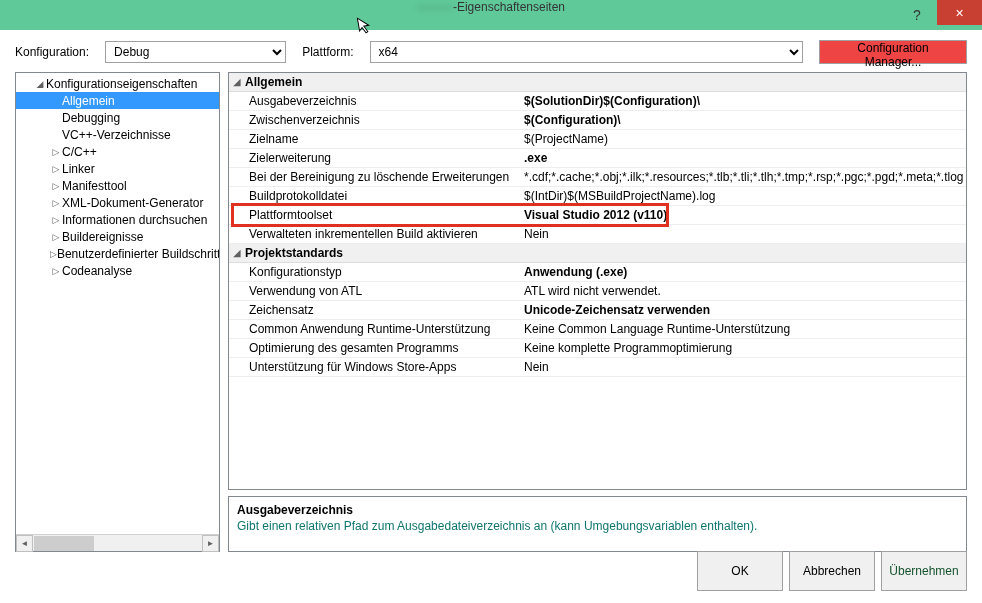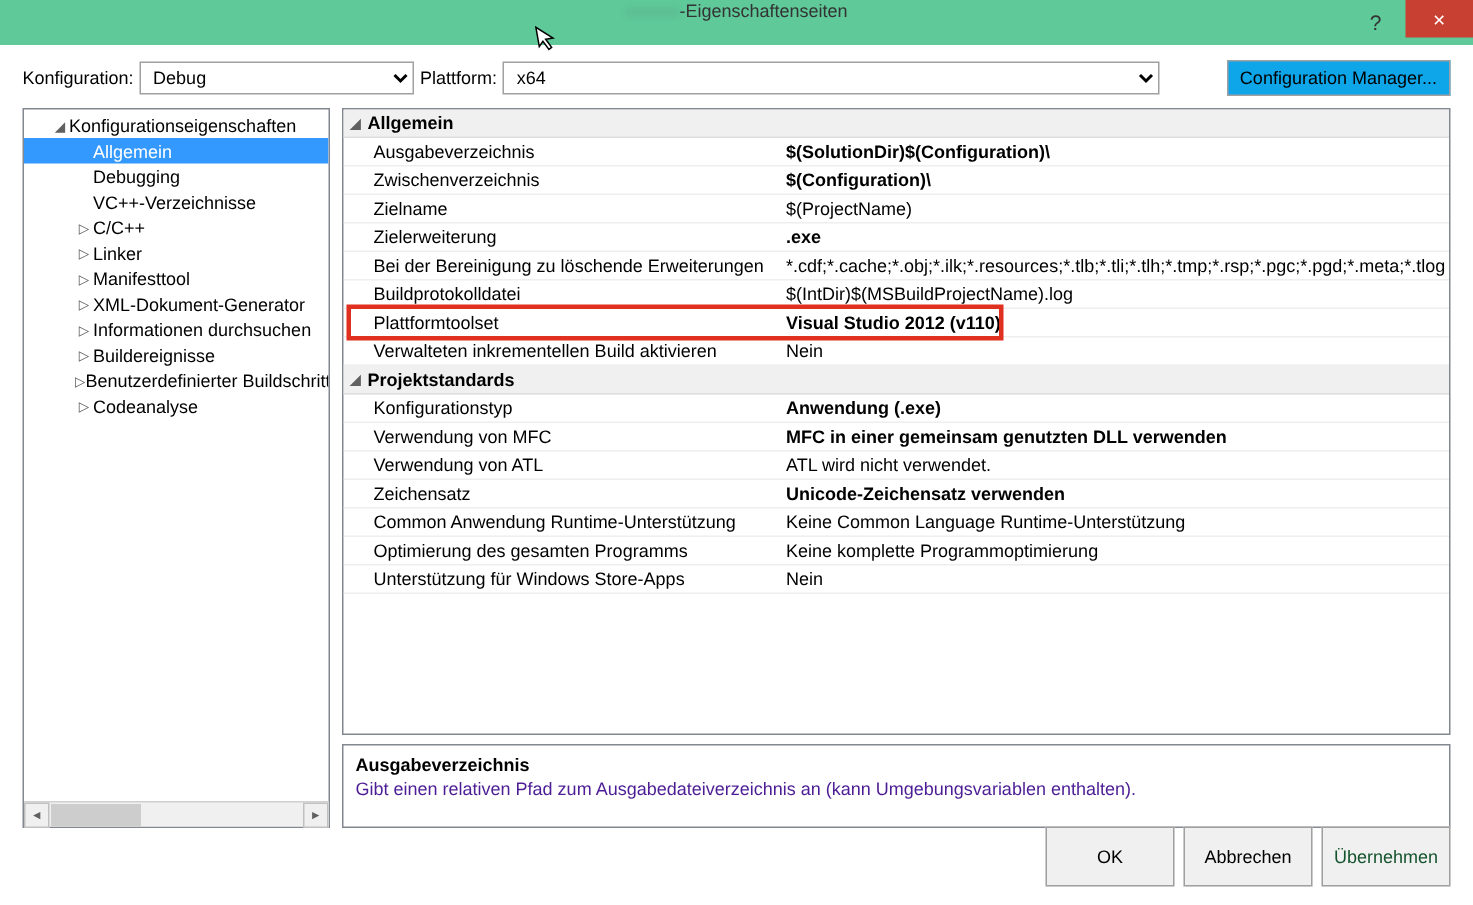--- a/index.html
+++ b/index.html
@@ -4,26 +4,26 @@
 <style>
 * { box-sizing: border-box; margin: 0; padding: 0; font-family: "Segoe UI", Tahoma, sans-serif; font-size: 12px; }
 body { background: #fff; width: 982px; height: 603px; overflow: hidden; position: relative; }
 
 .titlebar { height: 30px; background: #5fc99a; color: #333; display: flex; align-items: flex-start; justify-content: center; position: relative; }
 .titlebar .title-text { font-size: 12px; color: #333; }
 .titlebar .blur { filter: blur(3px); opacity: 0.6; }
 .titlebar .help { position: absolute; right: 50px; top: 0; width: 30px; height: 30px; display: flex; align-items: center; justify-content: center; color: #333; font-size: 14px; }
 .titlebar .close { position: absolute; right: 0; top: 0; width: 45px; height: 25px; background: #c84031; color: #fff; display: flex; align-items: center; justify-content: center; font-size: 14px; }
 
-.config-row { display: flex; align-items: center; padding: 10px 15px 8px; gap: 4px; }
+.config-row { display: flex; align-items: center; padding: 10px 15px 8px; gap: 16px; }
 .config-row label { color: #000; }
 .config-row select { height: 22px; border: 1px solid #a0a0a0; background: #fff; padding: 0 4px; }
 #sel-config { width: 183px; }
 #sel-platform { width: 438px; }
-.config-row .btn { height: 24px; border: 1px solid #a0a0a0; background: #0ea5e9; padding: 0 8px; margin-left: auto; cursor: default; }
+.config-row .btn { height: 24px; border: 1px solid #a0a0a0; background: #ef4444; padding: 0 8px; margin-left: auto; cursor: default; }
 
 .main { display: flex; padding: 0 15px; gap: 8px; height: 480px; }
 
 .tree-wrap { width: 205px; border: 1px solid #828790; position: relative; display: flex; flex-direction: column; }
 .tree { flex: 1; overflow: hidden; padding-top: 2px; }
 .tree-item { display: flex; align-items: center; height: 17px; padding-left: 4px; white-space: nowrap; overflow: hidden; cursor: default; }
 .tree-item .arrow { width: 12px; display: inline-block; color: #606060; font-size: 9px; text-align: center; }
 .tree-item.selected { background: #3399ff; color: #fff; }
 .tree-item.indent1 { padding-left: 18px; }
 .tree-item.indent2 { padding-left: 34px; }
@@ -37,21 +37,21 @@
 .grow.section { background: #f0f0f0; font-weight: bold; border-bottom: 1px solid #ddd; }
 .grow .garrow { width: 16px; text-align: center; font-size: 9px; color: #606060; }
 .grow .gname { width: 275px; padding-left: 4px; white-space: nowrap; overflow: hidden; }
 .grow.section .gname { padding-left: 0; }
 .grow .gval { flex: 1; padding-left: 4px; white-space: nowrap; overflow: hidden; }
 .grow .gval.bold { font-weight: bold; }
 .highlight-box { position: absolute; border: 3px solid #e03020; pointer-events: none; }
 
 .desc { border: 1px solid #828790; padding: 6px 8px; height: 56px; }
 .desc .dtitle { font-weight: bold; margin-bottom: 2px; }
-.desc .dtext { color: #4c1d95; }
+.desc .dtext { color: #0f766e; }
 
 .footer { position: absolute; bottom: 12px; right: 15px; display: flex; gap: 6px; }
 .footer button { width: 86px; height: 40px; border: 1px solid #a0a0a0; background: #f0f0f0; cursor: default; }
 .footer button.disabled { color: #14532d; }
 
 .cursor { position: absolute; left: 358px; top: 16px; pointer-events: none; font-size: 16px; color: #000; transform: rotate(-10deg); }
 </style>
 </head>
 <body>
 
@@ -191,25 +191,20 @@
           <span class="garrow">◢</span>
           <span class="gname">Projektstandards</span>
         </div>
         <div class="grow">
           <span class="garrow"></span>
           <span class="gname">Konfigurationstyp</span>
           <span class="gval bold">Anwendung (.exe)</span>
         </div>
         <div class="grow">
           <span class="garrow"></span>
-          <span class="gname">Verwendung von MFC</span>
-          <span class="gval bold">MFC in einer gemeinsam genutzten DLL verwenden</span>
-        </div>
-        <div class="grow">
-          <span class="garrow"></span>
           <span class="gname">Verwendung von ATL</span>
           <span class="gval">ATL wird nicht verwendet.</span>
         </div>
         <div class="grow">
           <span class="garrow"></span>
           <span class="gname">Zeichensatz</span>
           <span class="gval bold">Unicode-Zeichensatz verwenden</span>
         </div>
         <div class="grow">
           <span class="garrow"></span>

